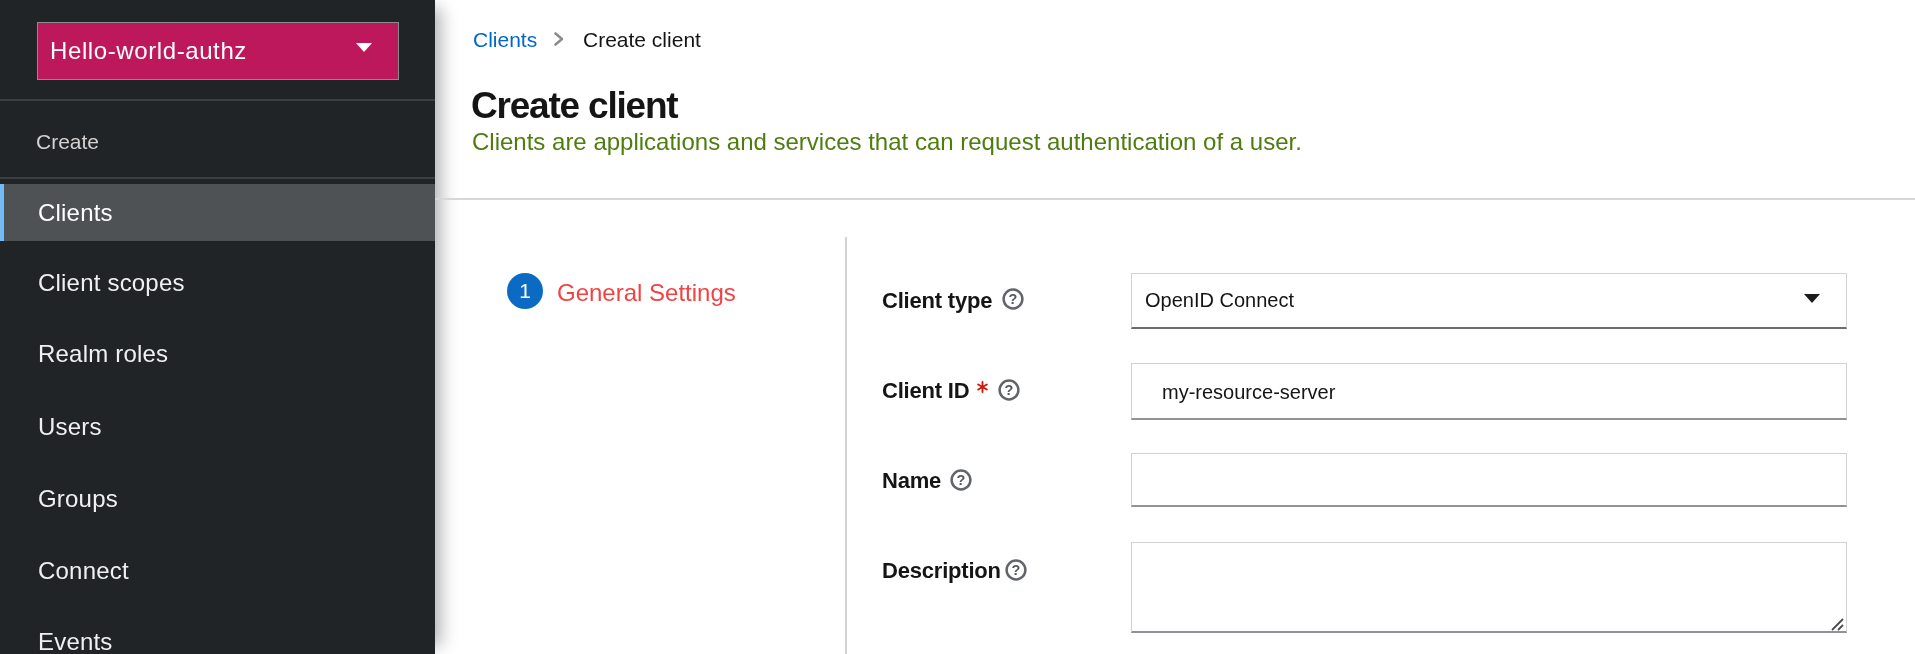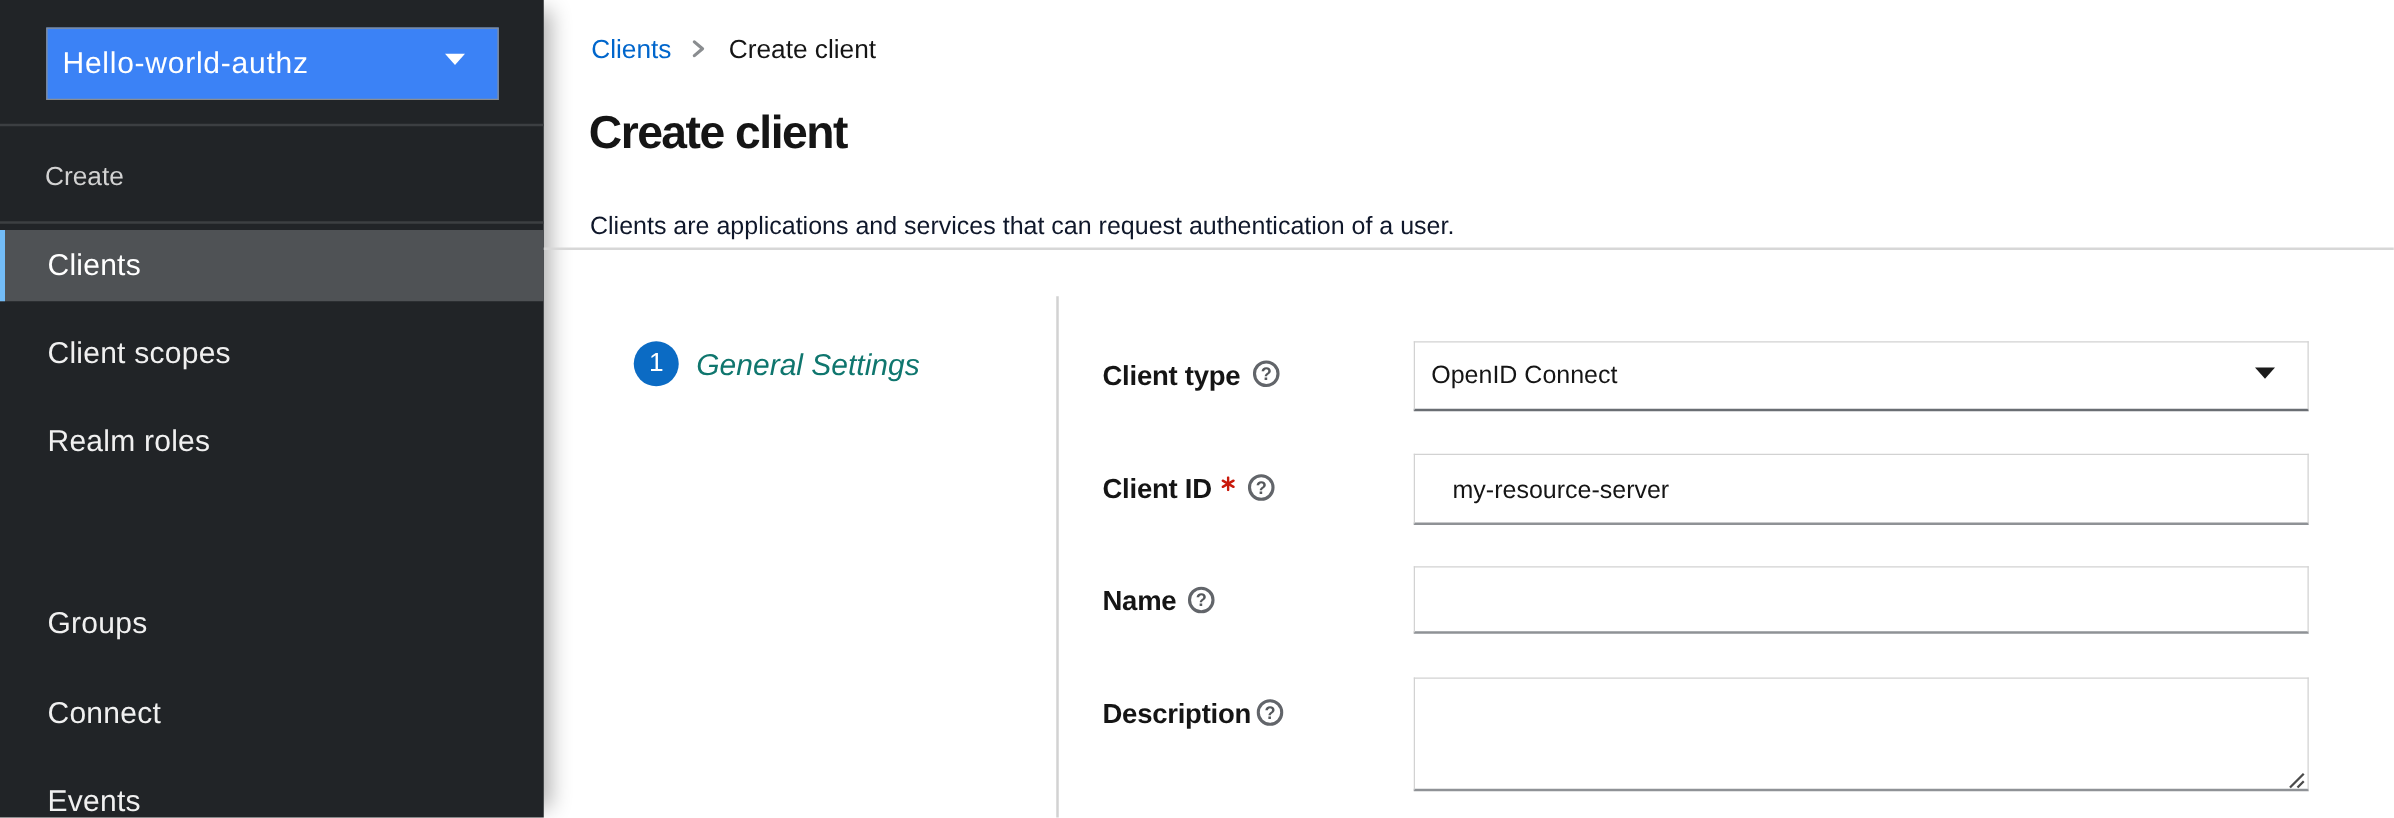--- a/index.html
+++ b/index.html
@@ -4,46 +4,46 @@
 <style>
   * { margin:0; padding:0; box-sizing:border-box; }
   html,body { width:1915px; height:654px; overflow:hidden; background:#fff;
     font-family:"Liberation Sans", sans-serif; }
   .abs { position:absolute; }
 
   
   #sidebar { position:absolute; left:0; top:0; width:435px; height:654px;
     background:#212427; box-shadow:14px 0 16px -8px rgba(3,3,3,0.3); }
   #realmbox { position:absolute; left:37px; top:22px; width:362px; height:58px;
-    background:#3b82f6; border:1px solid #8a8d90; }
+    background:#be185d; border:1px solid #8a8d90; }
   #realmbox .txt { position:absolute; left:12px; top:0; line-height:56px;
     color:#fff; font-size:24px; letter-spacing:0.6px; }
   #realmbox .caret { position:absolute; left:318px; top:20px; width:0; height:0;
     border-left:8px solid transparent; border-right:8px solid transparent;
     border-top:9px solid #fff; }
   .navdiv { position:absolute; left:0; width:435px; height:2px; background:#3c3f42; }
   #manage { position:absolute; left:36px; top:130px; color:#d2d2d2; font-size:21px; }
   .navitem { position:absolute; left:0; width:435px; height:57px; line-height:57px;
     padding-left:38px; color:#f0f0f0; font-size:24px; letter-spacing:0.2px; }
   .navitem.current { background:#4f5255; border-left:4px solid #73bcf7;
     padding-left:34px; color:#fff; }
   #crumb { position:absolute; left:473px; top:28px; font-size:21px; color:#151515; }
   #crumb a { color:#0066cc; text-decoration:none; }
   #crumbsep { position:absolute; left:553px; top:31px; }
   #crumb2 { position:absolute; left:583px; top:28px; font-size:21px; color:#151515; }
   #title { position:absolute; left:471px; top:85px; font-size:37px; font-weight:bold;
     color:#151515; letter-spacing:-1.2px; }
-  #subtitle { position:absolute; left:472px; top:128px; font-size:20px; color:#0f172a;margin-top:42px; }
+  #subtitle { position:absolute; left:472px; top:128px; font-size:24px; color:#4d7c0f; }
   #hdiv { position:absolute; left:435px; top:198px; width:1480px; height:2px; background:#d7d7d7; }
 
   
   #stepcircle { position:absolute; left:507px; top:273px; width:36px; height:36px;
     border-radius:50%; background:#0b6bc4; color:#fff; text-align:center;
     line-height:36px; font-size:21px; }
-  #steptext { position:absolute; left:557px; top:279px; font-size:24px; color:#0f766e;font-style:italic; }
+  #steptext { position:absolute; left:557px; top:279px; font-size:24px; color:#ef4444; }
   #vdiv { position:absolute; left:845px; top:237px; width:2px; height:417px; background:#d2d2d2; }
 
   
   .flabel { position:absolute; font-size:22px; font-weight:bold; color:#151515;
     letter-spacing:-0.2px; }
   .helpicon { position:absolute; width:22px; height:22px; }
   .finput { position:absolute; left:1131px; width:716px; background:#fff;
     border:1px solid #d2d2d2; border-bottom:2px solid #8f9296;
     font-size:20px; color:#151515; padding-left:13px; }
   #seltype { top:273px; height:56px; line-height:52px; border-bottom:2px solid #6a6e73; }
@@ -61,20 +61,21 @@
   <div id="realmbox">
     <div class="txt">Hello-world-authz</div>
     <div class="caret"></div>
   </div>
   <div class="navdiv" style="top:99px;"></div>
   <div id="manage">Create</div>
   <div class="navdiv" style="top:177px;"></div>
   <div class="navitem current" style="top:184px;">Clients</div>
   <div class="navitem" style="top:254px;">Client scopes</div>
   <div class="navitem" style="top:325px;">Realm roles</div>
+  <div class="navitem" style="top:398px;">Users</div>
   <div class="navitem" style="top:470px;">Groups</div>
   <div class="navitem" style="top:542px;">Connect</div>
   <div class="navitem" style="top:613px;">Events</div>
 </div>
 
 <div id="crumb"><a href="#">Clients</a></div>
 <svg id="crumbsep" width="12" height="16" viewBox="0 0 12 16">
   <path d="M 2.5 2.5 L 9 8 L 2.5 13.5" fill="none" stroke="#8a8d90" stroke-width="2.6" stroke-linecap="round" stroke-linejoin="round"></path>
 </svg>
 <div id="crumb2">Create client</div>

